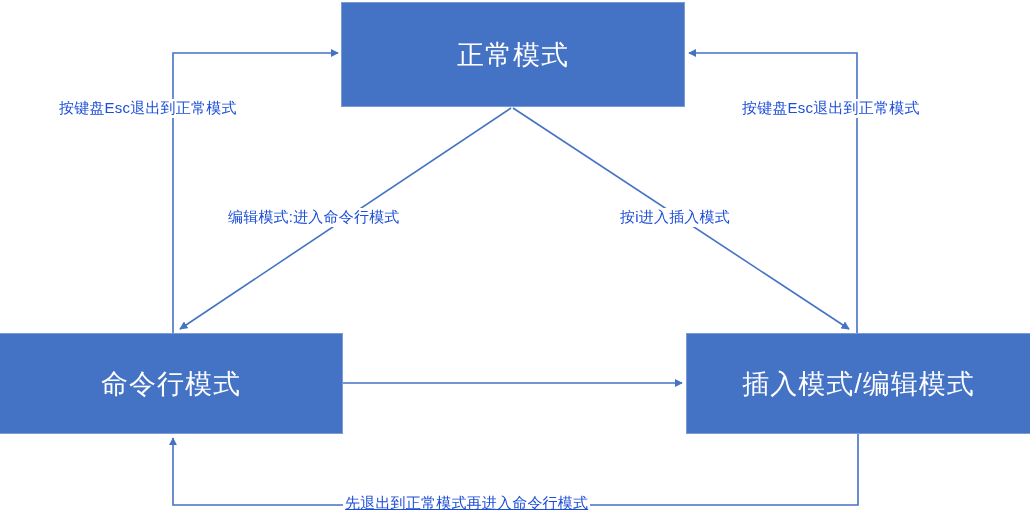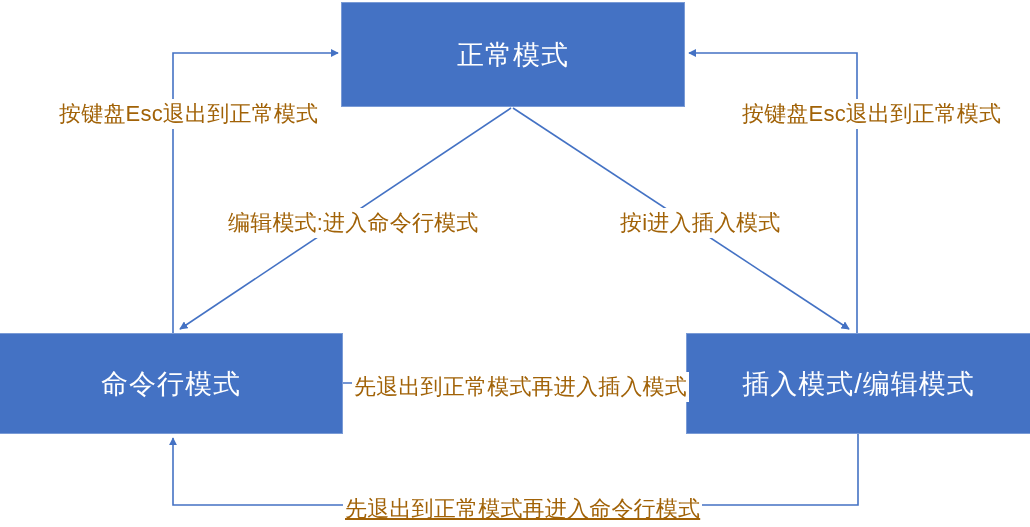--- a/index.html
+++ b/index.html
@@ -35,22 +35,22 @@
     justify-content: center;
   }
   .node-label {
     color: #ffffff;
     font-size: 27px;
     letter-spacing: 1px;
     white-space: nowrap;
   }
   .edge-label {
     position: absolute;
-    color: #a16207;
-    font-size: 22px;
+    color: #1d4ed8;
+    font-size: 15px;
     white-space: nowrap;
     letter-spacing: 0.2px;
   }
   #node-normal  { left: 341px; top: 2px;   width: 344px; height: 105px; }
   #node-command { left: -1px;  top: 333px; width: 344px; height: 101px; }
   #node-insert  { left: 686px; top: 333px; width: 345px; height: 101px; }
 
   #label-left-esc    { left: 57px;  top: 99px;  }
   #label-right-esc   { left: 740px; top: 99px;  }
   #label-cmdline     { left: 226px; top: 208px; }
@@ -96,17 +96,16 @@
   </div>
 
   <div class="edge-label" id="label-left-esc" style="background: rgb(255, 255, 255); padding: 0px 2px;">按键盘Esc退出到正常模式</div>
 
   <div class="edge-label" id="label-right-esc" style="background: rgb(255, 255, 255); padding: 0px 2px;">按键盘Esc退出到正常模式</div>
 
   <div class="edge-label" id="label-cmdline" style="background: rgb(255, 255, 255); padding: 0px 2px;">编辑模式:进入命令行模式</div>
 
   <div class="edge-label" id="label-insert-i" style="background: rgb(255, 255, 255); padding: 0px 2px; text-align: right;">按i进入插入模式</div>
 
-  <div class="edge-label" id="label-middle" style="background: rgb(255, 255, 255); padding: 0px 2px;">先退出到正常模式再进入插入模式</div>
 
   <div class="edge-label" id="label-bottom" style="background: rgb(255, 255, 255); padding: 0px 2px;">先退出到正常模式再进入命令行模式</div>
 
 </div>
 
 </body></html>

